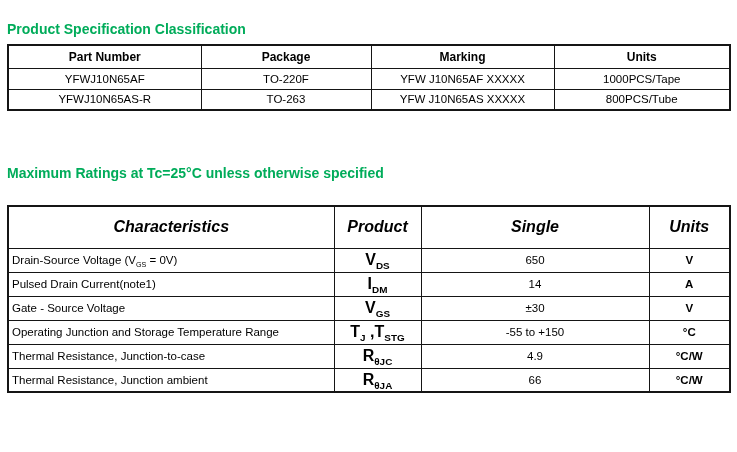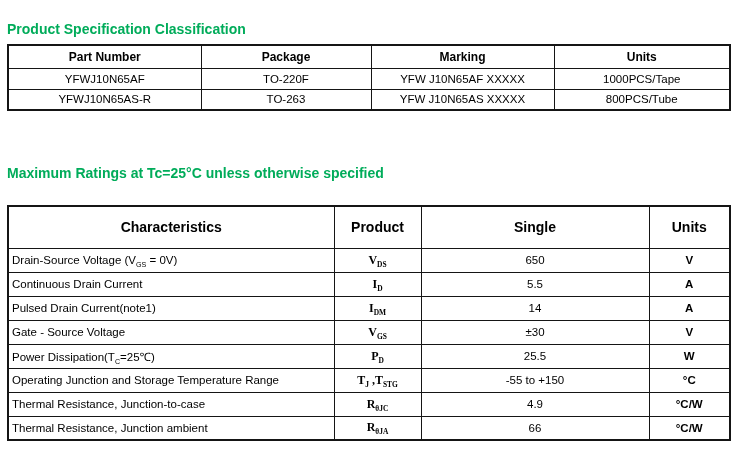--- a/index.html
+++ b/index.html
@@ -34,24 +34,24 @@
     overflow:hidden;
     white-space:nowrap;
   }
   table { border:2px solid var(--border); }
 
   
   .spec-table th { height:23px; font-size:12px; font-weight:bold; }
   .spec-table td { height:21px; font-size:11.5px; font-weight:normal; }
 
   
-  .ratings-table th { height:42px; font-size:14px; font-weight:bold; }
+  .ratings-table th { height:42px; font-size:16px; font-weight:bold;font-style:italic; }
   .ratings-table td { height:24px; font-size:11.5px; }
   .ratings-table td.char { text-align:left; padding-left:3px; }
-  .ratings-table td.sym { font-weight:bold; font-size:12px;font-family:Liberation Serif, serif; }
+  .ratings-table td.sym { font-weight:bold; font-size:16px; }
   .ratings-table td.unit { font-weight:bold; font-size:11.5px; }
   sub { font-size:0.62em; line-height:0; }
 </style>
 </head>
 <body>
 
 <div class="page">
 
   <h1 class="section-heading heading-1">Product Specification Classification</h1>
 
@@ -104,42 +104,30 @@
       </tr>
     </thead>
     <tbody>
       <tr>
         <td class="char"><span>Drain-Source Voltage (V</span><sub>GS</sub><span> = 0V)</span></td>
         <td class="sym"><span>V</span><sub>DS</sub><span></span><span></span><sub></sub></td>
         <td class="val">650</td>
         <td class="unit">V</td>
       </tr>
       <tr>
-        <td class="char"><span>Continuous Drain Current</span><sub></sub><span></span></td>
-        <td class="sym"><span>I</span><sub>D</sub><span></span><span></span><sub></sub></td>
-        <td class="val">5.5</td>
-        <td class="unit">A</td>
-      </tr>
-      <tr>
         <td class="char"><span>Pulsed Drain Current(note1)</span><sub></sub><span></span></td>
         <td class="sym"><span>I</span><sub>DM</sub><span></span><span></span><sub></sub></td>
         <td class="val">14</td>
         <td class="unit">A</td>
       </tr>
       <tr>
         <td class="char"><span>Gate - Source Voltage</span><sub></sub><span></span></td>
         <td class="sym"><span>V</span><sub>GS</sub><span></span><span></span><sub></sub></td>
         <td class="val">±30</td>
         <td class="unit">V</td>
-      </tr>
-      <tr>
-        <td class="char"><span>Power Dissipation(T</span><sub>C</sub><span>=25℃)</span></td>
-        <td class="sym"><span>P</span><sub>D</sub><span></span><span></span><sub></sub></td>
-        <td class="val">25.5</td>
-        <td class="unit">W</td>
       </tr>
       <tr>
         <td class="char"><span>Operating Junction and Storage Temperature Range</span><sub></sub><span></span></td>
         <td class="sym"><span>T</span><sub>J</sub><span> ,</span><span>T</span><sub>STG</sub></td>
         <td class="val">-55 to +150</td>
         <td class="unit">°C</td>
       </tr>
       <tr>
         <td class="char"><span>Thermal Resistance, Junction-to-case</span><sub></sub><span></span></td>
         <td class="sym"><span>R</span><sub>θJC</sub><span></span><span></span><sub></sub></td>

